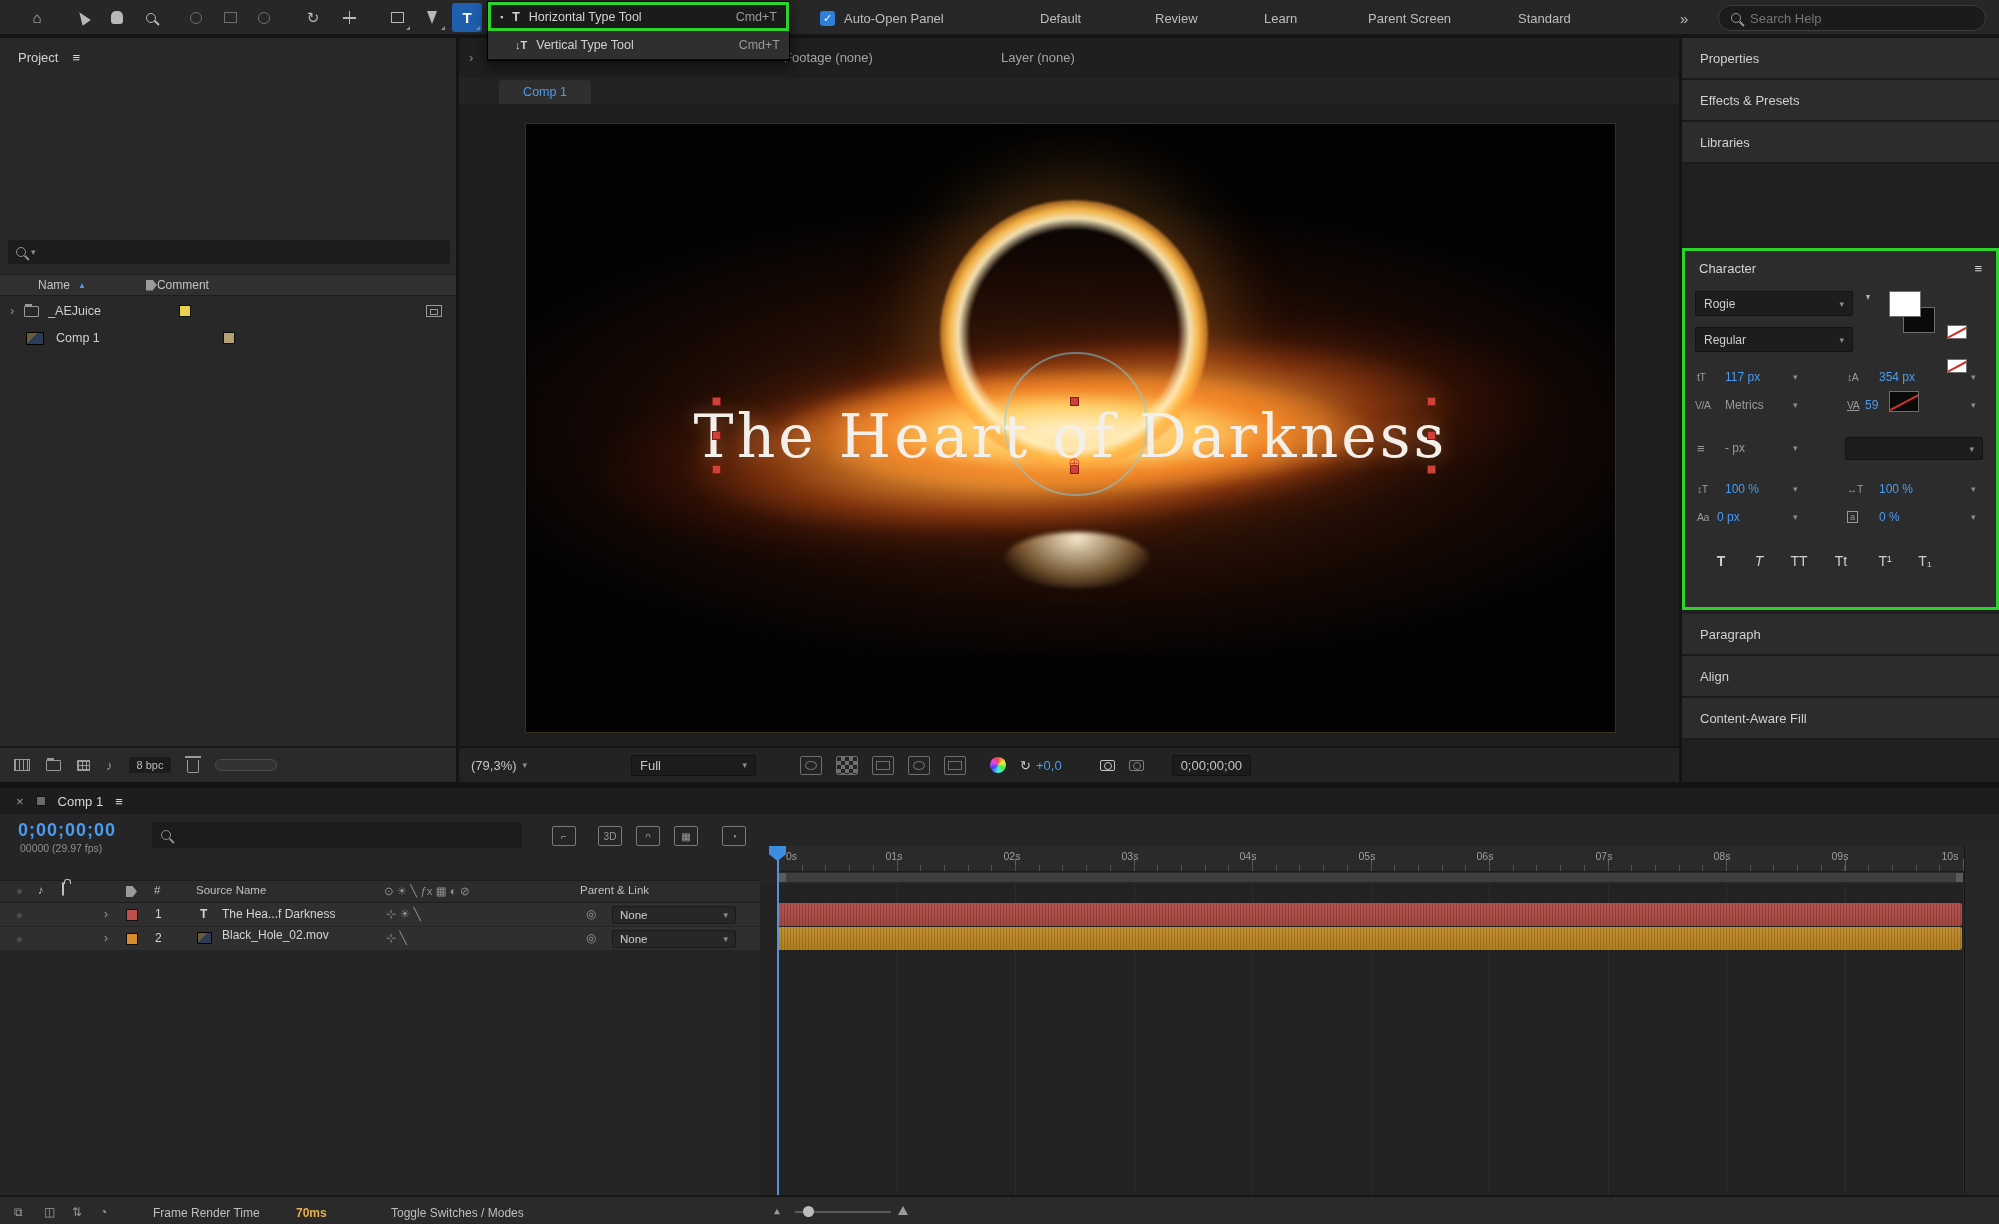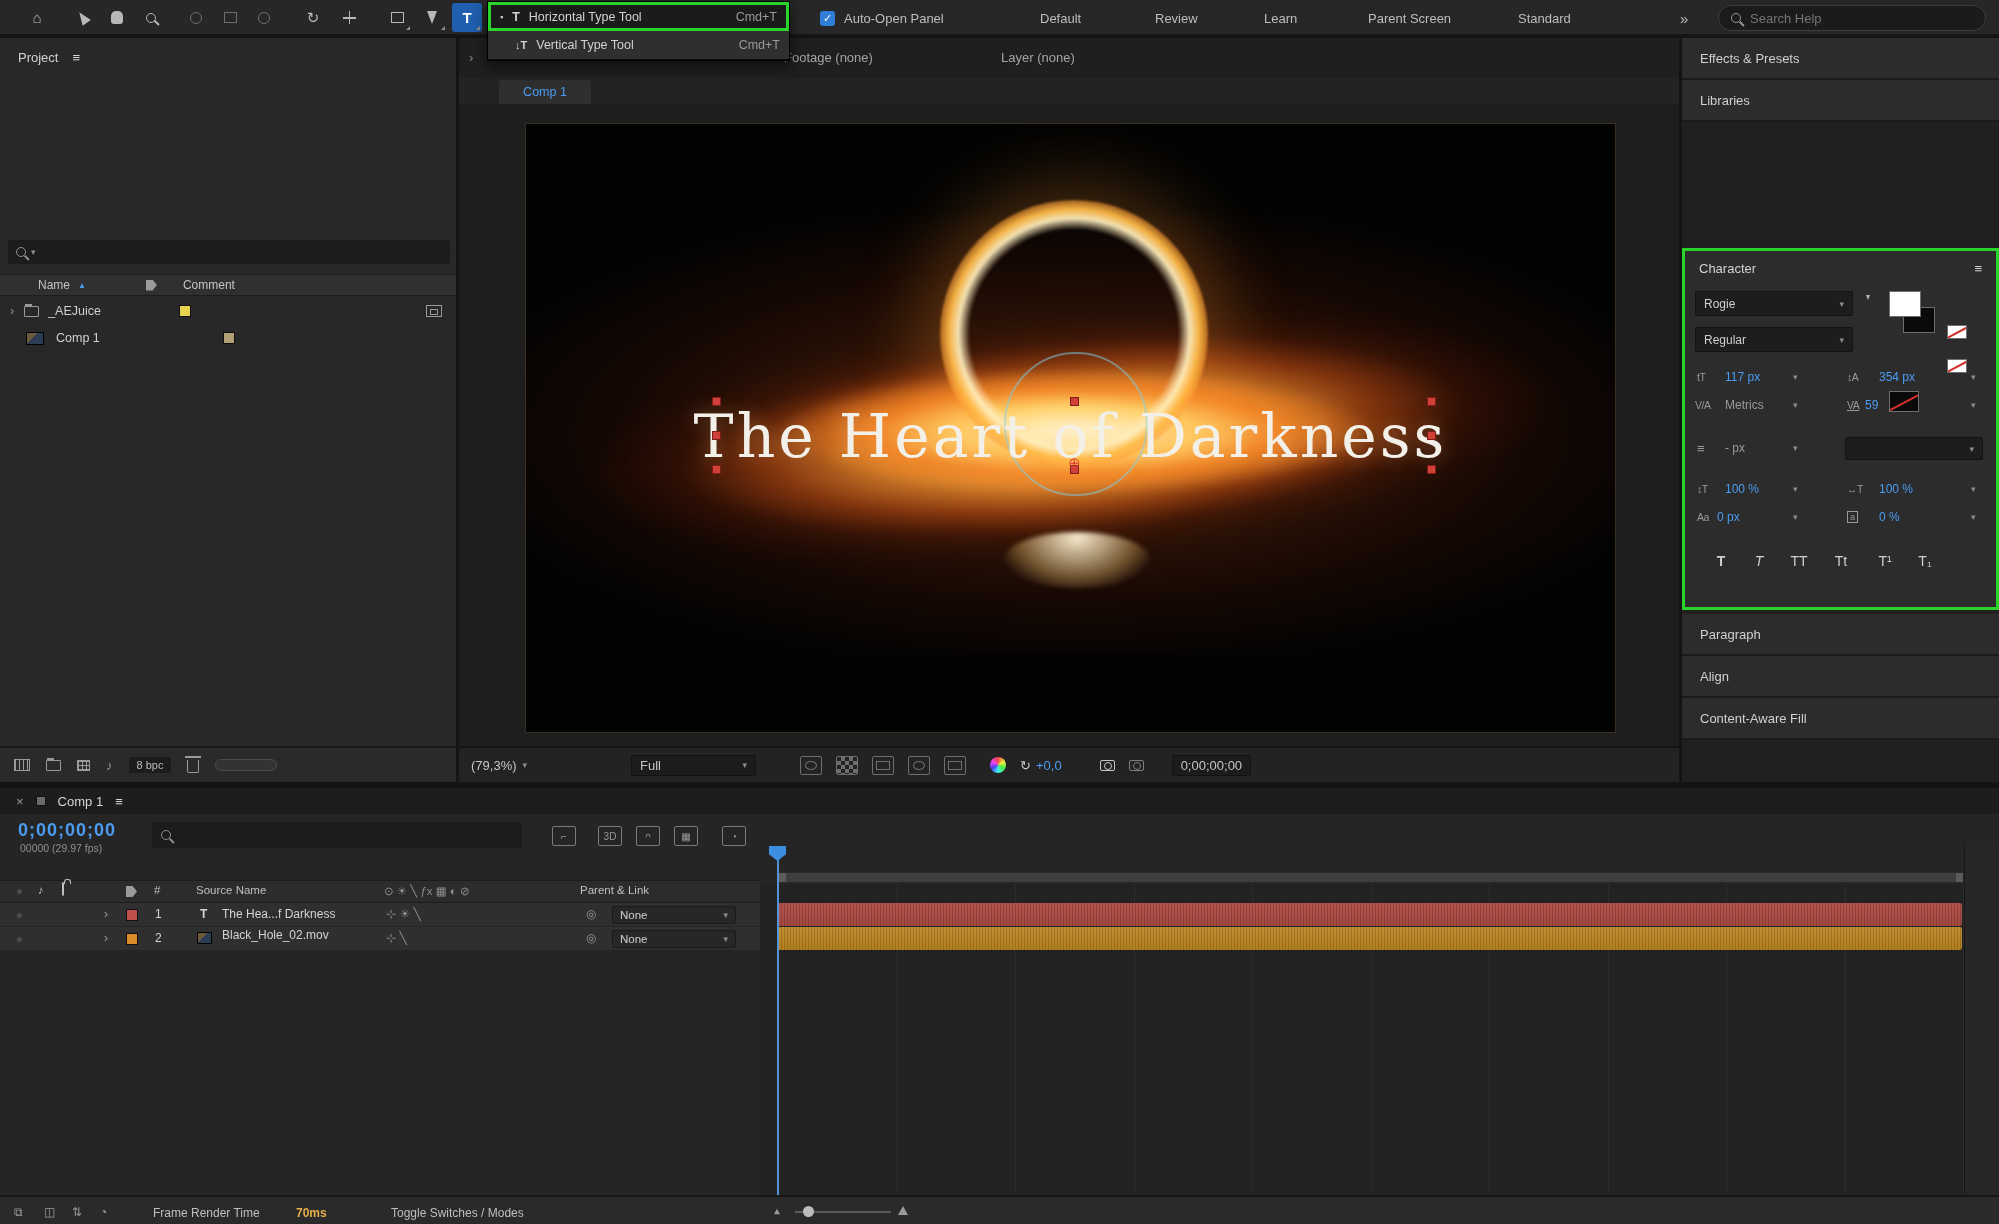--- a/index.html
+++ b/index.html
@@ -251,21 +251,21 @@
 
     <div class="searchbox">
       <span class="mag"></span>
       <span class="ar">▾</span>
     </div>
 
     <div class="cols">
       <span style="margin-left:38px">Name</span>
       <span class="blue" style="margin-left:8px; font-size:8px">▲</span>
       <span style="margin-left:60px" class="tag"></span>
-      <span style="margin-left:26px">Comment</span>
+      <span style="margin-left:0">Comment</span>
     </div>
 
     <div class="prow" style="top:260px">
       <span style="margin-left:10px; color:#9a9a9a">›</span>
       <span class="fold" style="margin-left:10px"></span>
       <span style="margin-left:9px">_AEJuice</span>
       <span class="chip" style="margin-left:78px; background:#e8d34f"></span>
       <span class="flow" style="margin-left:auto; margin-right:14px"></span>
     </div>
 
@@ -342,20 +342,23 @@
       <span class="cam" style="margin-left:24px"></span>
       <span class="cam" style="opacity:.55"></span>
       <span class="dd" style="margin-left:14px">
         <span>0;00;00;00</span>
       </span>
     </div>
   </div>
 
   <div class="sidebar">
     <div class="sp">
+        <span>Properties</span>
+      </div>
+    <div class="sp">
         <span>Effects &amp; Presets</span>
       </div>
     <div class="sp">
         <span>Libraries</span>
       </div>
 
     <div class="charbox">
       <div class="ch-h">
         <span>Character</span>
         <span style="margin-left:auto">≡</span>
@@ -469,20 +472,33 @@
     <div class="tl-ico" style="left:636px">
         <span>ᴖ</span>
       </div>
     <div class="tl-ico" style="left:674px">
         <span>▦</span>
       </div>
     <div class="tl-ico" style="left:722px">
         <span>◔</span>
       </div>
 
+    <div class="ruler">
+      <span class="rlab" style="left:8px; transform:none">0s</span>
+      <span class="rlab" style="left:116px">01s</span>
+      <span class="rlab" style="left:234px">02s</span>
+      <span class="rlab" style="left:352px">03s</span>
+      <span class="rlab" style="left:470px">04s</span>
+      <span class="rlab" style="left:589px">05s</span>
+      <span class="rlab" style="left:707px">06s</span>
+      <span class="rlab" style="left:826px">07s</span>
+      <span class="rlab" style="left:944px">08s</span>
+      <span class="rlab" style="left:1062px">09s</span>
+      <span class="rlab" style="left:1172px">10s</span>
+    </div>
     <div class="workarea"></div>
     <div class="lane"></div>
     <div class="rstrip"></div>
 
     <div class="bar red" style="top:115px"></div>
     <div class="bar org" style="top:139px"></div>
 
     <div class="playhead"></div>
     <div class="playline"></div>
 

